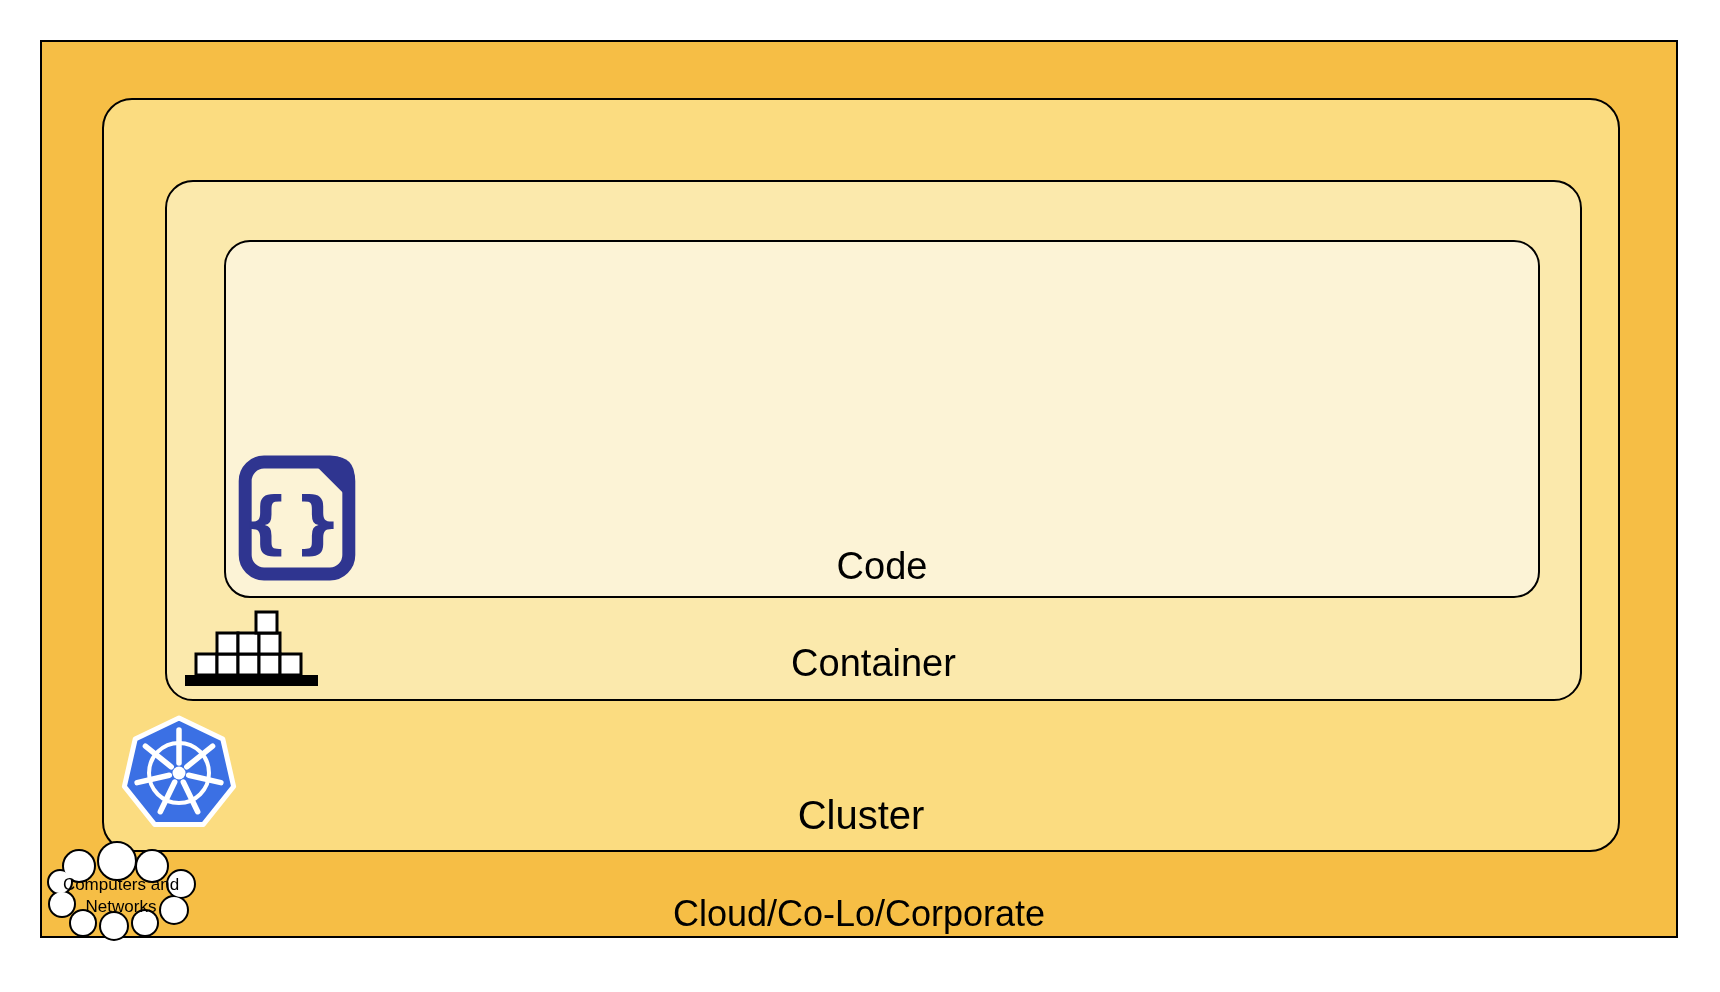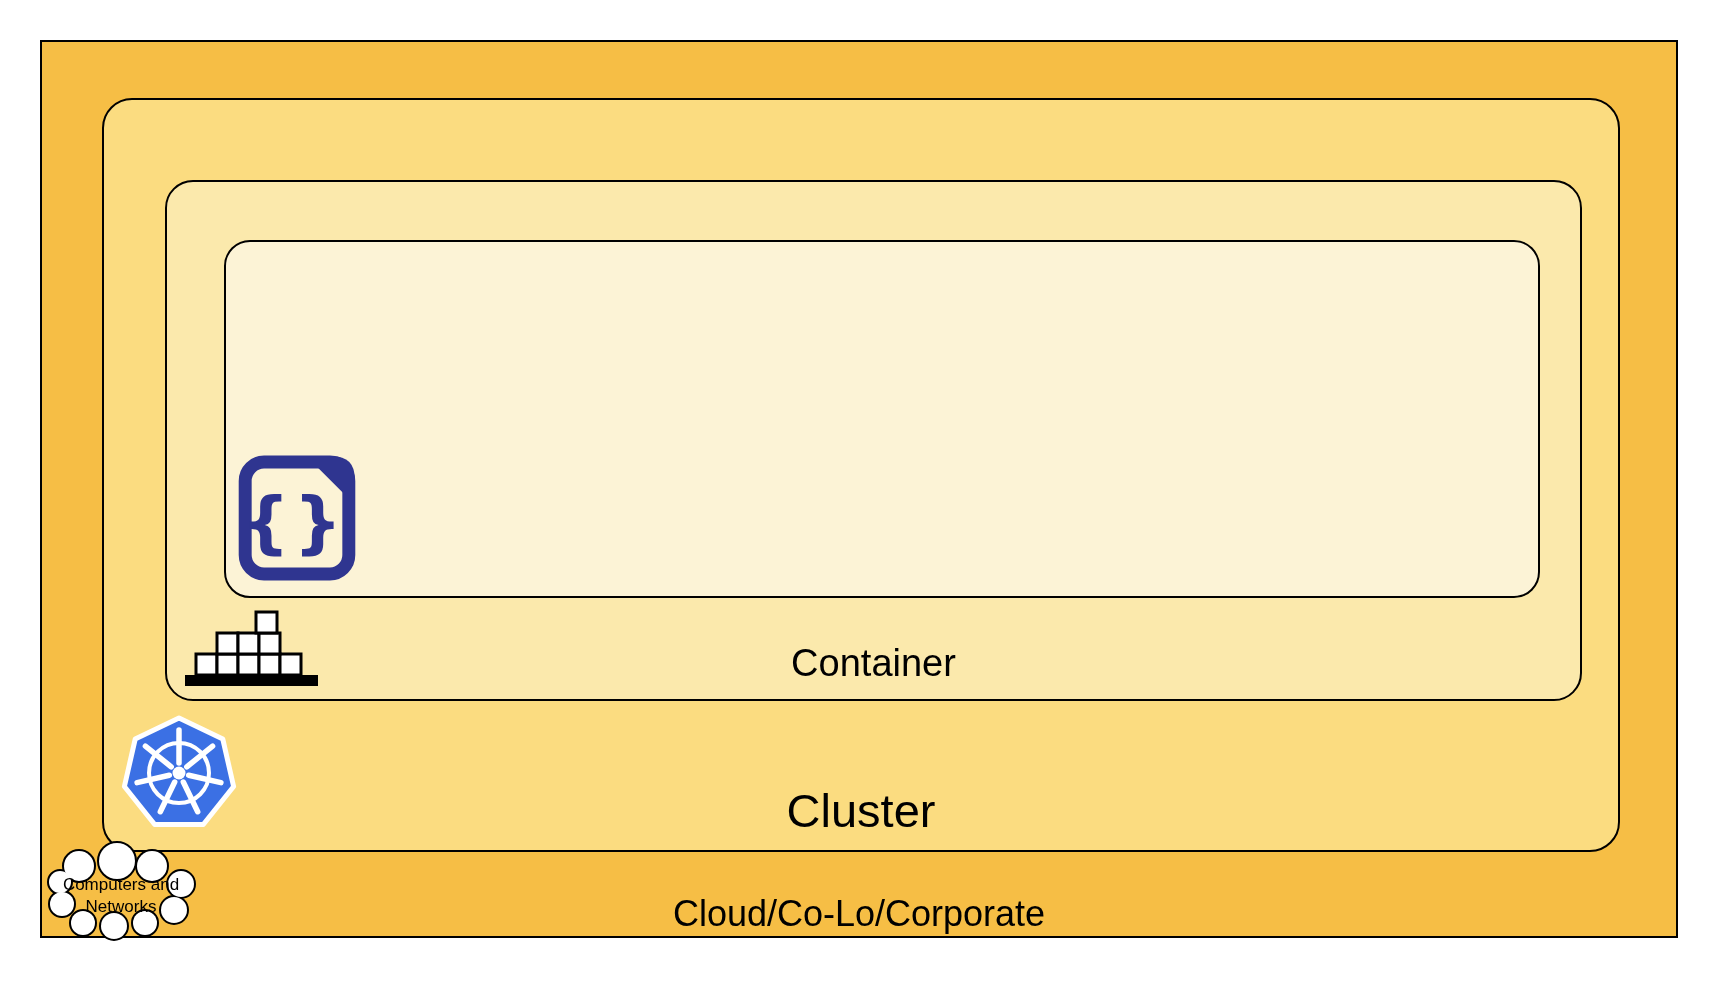--- a/index.html
+++ b/index.html
@@ -31,21 +31,21 @@
     left: 57px; top: 58px; width: 1316px; height: 358px;
     background: var(--code-bg, #FCF3D6);
     border-radius: 26px;
   }
   .label {
     position: absolute; left: 0; right: 0;
     text-align: center; color: #000;
   }
   .code-label      { bottom: 8px;  font-size: 38px; }
   .container-label { bottom: 14px; font-size: 38px; }
-  .cluster-label   { bottom: 12px; font-size: 47px; }
+  .cluster-label   { bottom: 12px; font-size: 40px; }
   .dc-label        { bottom: 3px;  font-size: 36px; line-height: 38px; text-align: center; }
   .icon { position: absolute; display: block; line-height: 0; }
   .code-icon      { left: 12px;  top: 213px; width: 118px; height: 126px; }
   .container-icon { left: 18px;  top: 430px; width: 133px; height: 76px; }
   .k8s-icon       { left: 14px;  top: 615px; width: 122px; height: 118px; }
   .cloud-callout  { left: 48px;  top: 850px; width: 150px; height: 92px; z-index: 5; }
   .icon svg { width: 100%; height: 100%; overflow: visible; }
 
   
   .doc-outline { fill: none; stroke: var(--code-icon, #2F3590); stroke-width: 11; }
@@ -85,20 +85,21 @@
       <div class="layer layer-container">
 
         <div class="layer layer-code">
           <span class="icon code-icon">
             <svg viewBox="0 0 100 107" xmlns="http://www.w3.org/2000/svg">
               <rect class="doc-outline" x="6" y="6" width="88" height="95" rx="16"></rect>
               <path class="doc-fold" d="M58 1 L99 42 L99 20 Q99 1 80 1 Z"></path>
               <text class="braces" x="47" y="77">{}</text>
             </svg>
           </span>
+          <div class="label code-label">Code</div>
         </div>
 
         <span class="icon container-icon">
           <svg viewBox="0 0 133 76" xmlns="http://www.w3.org/2000/svg">
             <rect class="platform" x="0" y="63" width="133" height="11"></rect>
             <rect class="crate" x="11" y="42" width="21" height="21"></rect>
             <rect class="crate" x="32" y="42" width="21" height="21"></rect>
             <rect class="crate" x="53" y="42" width="21" height="21"></rect>
             <rect class="crate" x="74" y="42" width="21" height="21"></rect>
             <rect class="crate" x="95" y="42" width="21" height="21"></rect>

